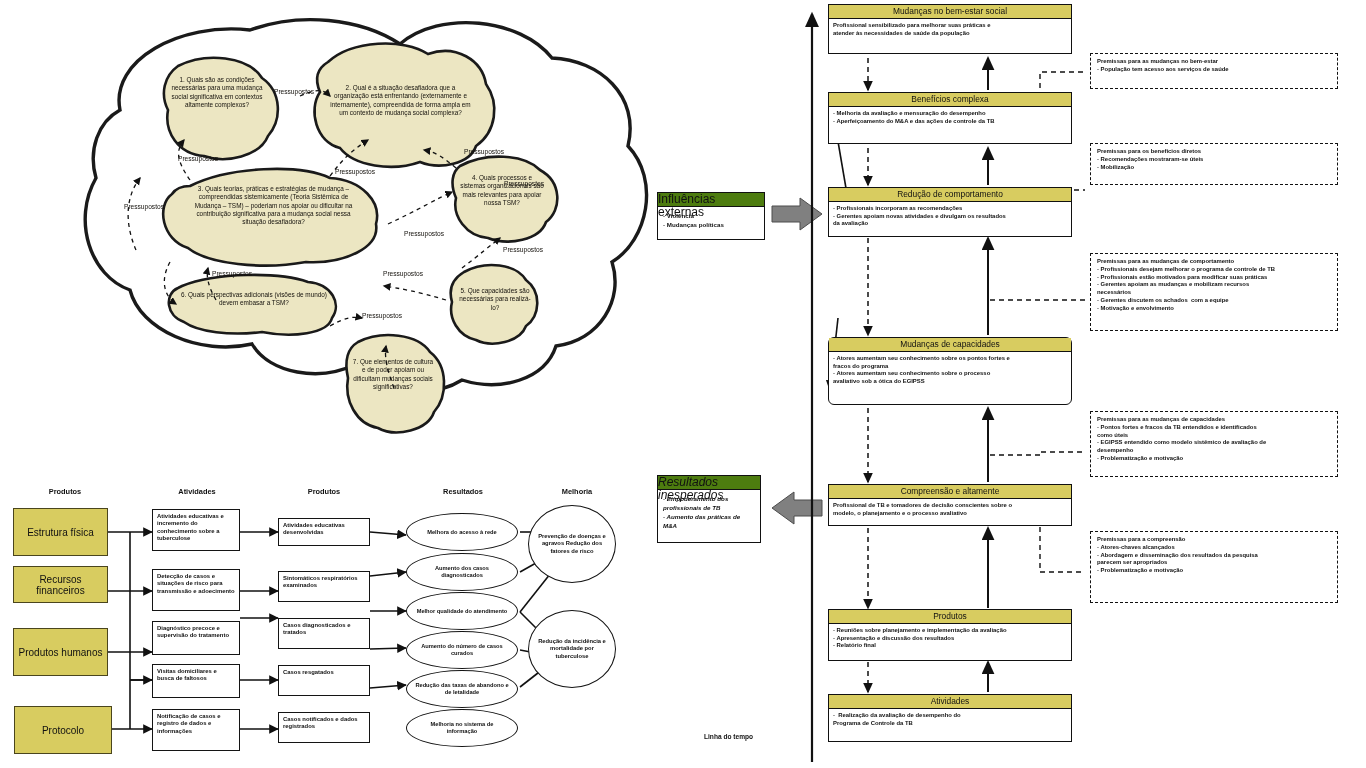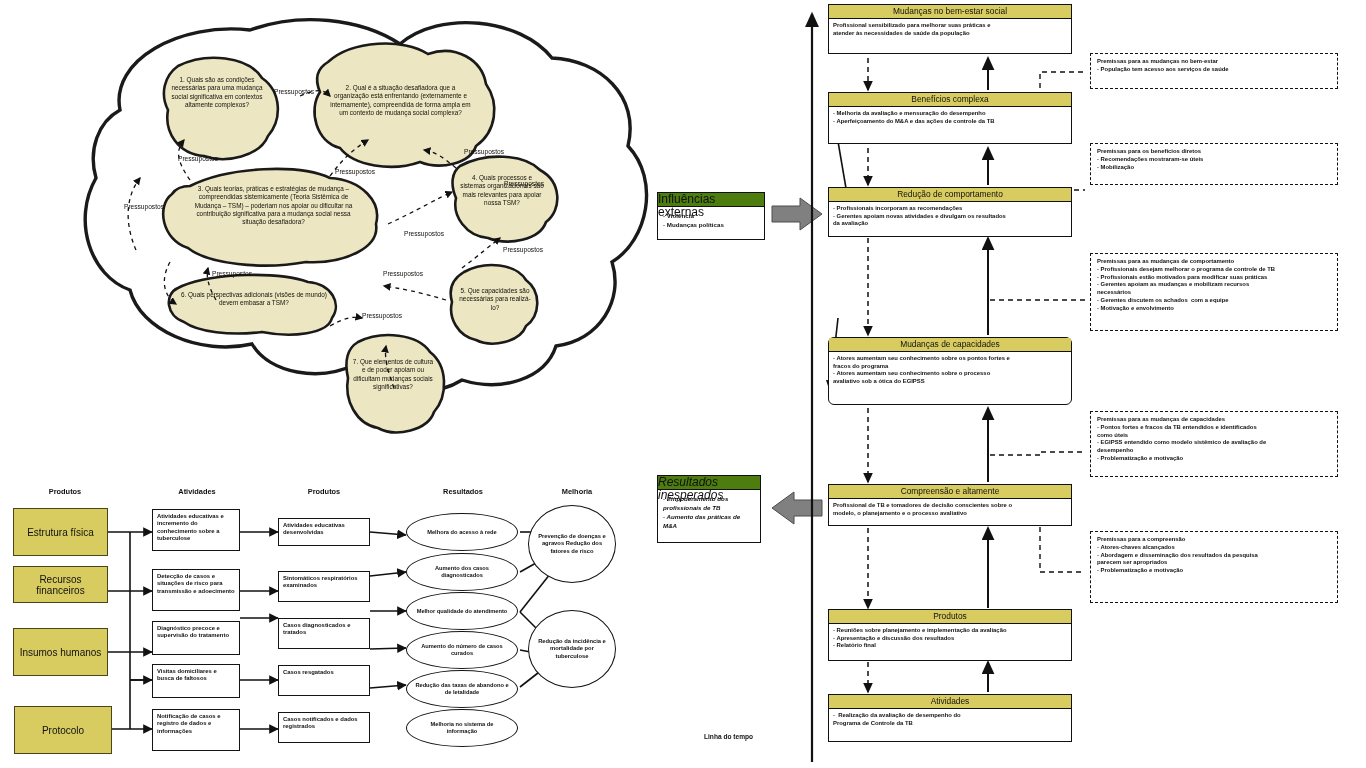--- a/index.html
+++ b/index.html
@@ -187,21 +187,21 @@
   </svg>
 
   <div class="colhead" style="left:15px;top:487px;width:100px;">Produtos</div>
   <div class="colhead" style="left:152px;top:487px;width:90px;">Atividades</div>
   <div class="colhead" style="left:278px;top:487px;width:92px;">Produtos</div>
   <div class="colhead" style="left:408px;top:487px;width:110px;">Resultados</div>
   <div class="colhead" style="left:532px;top:487px;width:90px;">Melhoria</div>
 
   <div class="res-box" style="left:13px;top:508px;width:95px;height:48px;">Estrutura física</div>
   <div class="res-box" style="left:13px;top:566px;width:95px;height:37px;">Recursos financeiros</div>
-  <div class="res-box" style="left:13px;top:628px;width:95px;height:48px;">Insumos humanos</div>
+  <div class="res-box" style="left:13px;top:628px;width:95px;height:48px;">Produtos humanos</div>
   <div class="res-box" style="left:14px;top:706px;width:98px;height:48px;">Protocolo</div>
 
   <div class="wbox" style="left:152px;top:509px;width:88px;height:42px;">Atividades educativas e incremento do conhecimento sobre a tuberculose</div>
   <div class="wbox" style="left:152px;top:569px;width:88px;height:42px;">Detecção de casos e situações de risco para transmissão e adoecimento</div>
   <div class="wbox" style="left:152px;top:621px;width:88px;height:34px;">Diagnóstico precoce e supervisão do tratamento</div>
   <div class="wbox" style="left:152px;top:664px;width:88px;height:34px;">Visitas domiciliares e busca de faltosos</div>
   <div class="wbox" style="left:152px;top:709px;width:88px;height:42px;">Notificação de casos e registro de dados e informações</div>
 
   <div class="wbox" style="left:278px;top:518px;width:92px;height:28px;">Atividades educativas desenvolvidas</div>
   <div class="wbox" style="left:278px;top:571px;width:92px;height:31px;">Sintomáticos respiratórios examinados</div>

